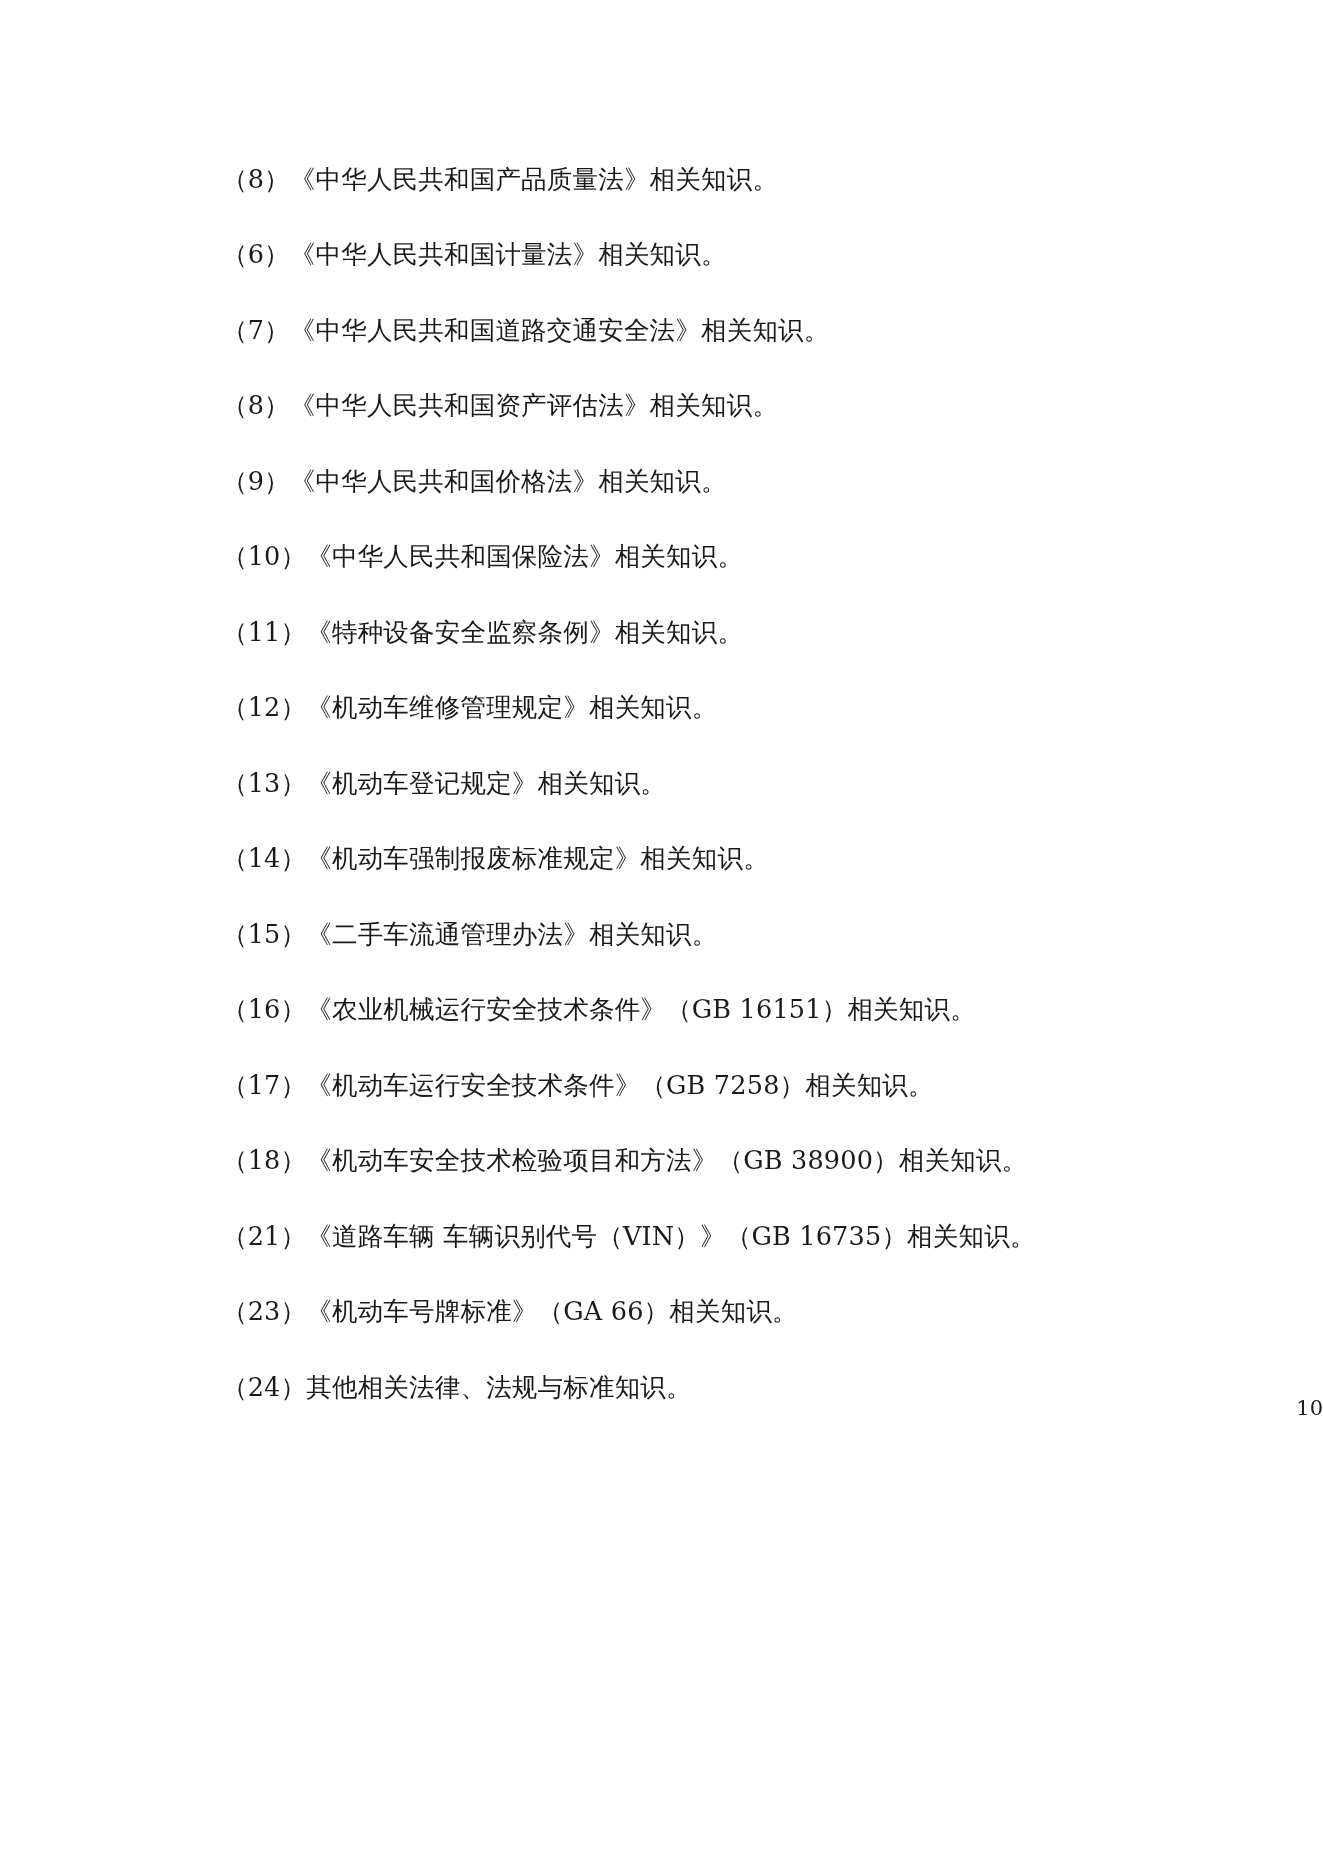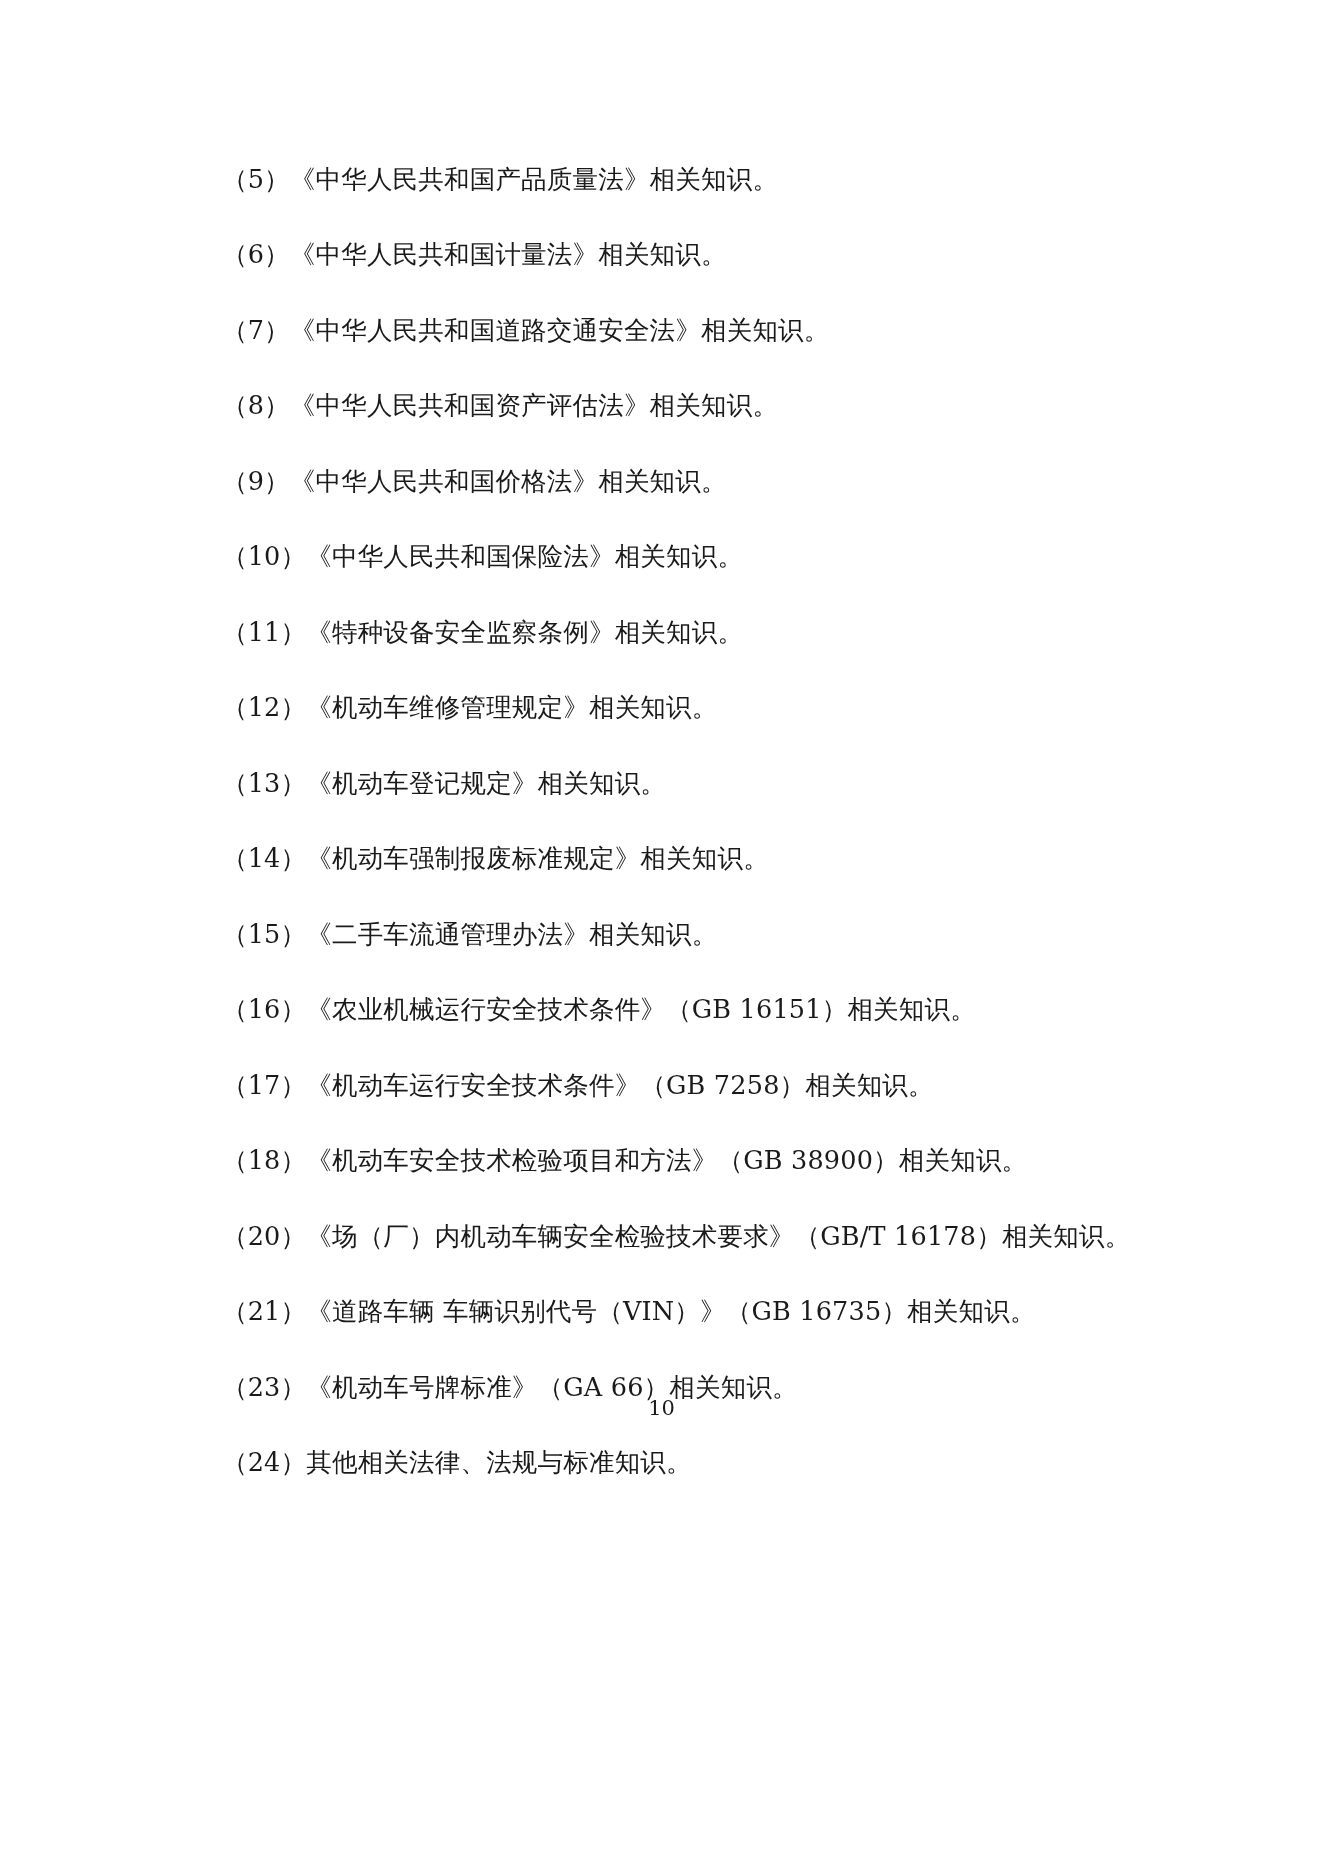--- a/index.html
+++ b/index.html
@@ -31,47 +31,46 @@
     line-height: 50px;
     letter-spacing: 0.2px;
     white-space: nowrap;
     font-family: "DejaVu Serif", "Liberation Serif", serif;
   }
   .footer {
     position: absolute;
     left: 0;
     top: 1396px;
     width: 100%;
-    text-align: center;
+    text-align: right;
     font-size: 21px;
     font-family: "DejaVu Serif", "Liberation Serif", serif;
     color: #1a1a1a;
   }
 </style>
 </head>
 <body>
 
 <div class="page">
 
   <div class="content">
-    <p class="para">（5）《中华人民共和国产品质量法》相关知识。</p>
+    <p class="para">（8）《中华人民共和国产品质量法》相关知识。</p>
     <p class="para">（6）《中华人民共和国计量法》相关知识。</p>
     <p class="para">（7）《中华人民共和国道路交通安全法》相关知识。</p>
     <p class="para">（8）《中华人民共和国资产评估法》相关知识。</p>
     <p class="para">（9）《中华人民共和国价格法》相关知识。</p>
     <p class="para">（10）《中华人民共和国保险法》相关知识。</p>
     <p class="para">（11）《特种设备安全监察条例》相关知识。</p>
     <p class="para">（12）《机动车维修管理规定》相关知识。</p>
     <p class="para">（13）《机动车登记规定》相关知识。</p>
     <p class="para">（14）《机动车强制报废标准规定》相关知识。</p>
     <p class="para">（15）《二手车流通管理办法》相关知识。</p>
     <p class="para">（16）《农业机械运行安全技术条件》（GB 16151）相关知识。</p>
     <p class="para">（17）《机动车运行安全技术条件》（GB 7258）相关知识。</p>
     <p class="para">（18）《机动车安全技术检验项目和方法》（GB 38900）相关知识。</p>
-    <p class="para">（20）《场（厂）内机动车辆安全检验技术要求》（GB/T 16178）相关知识。</p>
     <p class="para">（21）《道路车辆 车辆识别代号（VIN）》（GB 16735）相关知识。</p>
     <p class="para">（23）《机动车号牌标准》（GA 66）相关知识。</p>
     <p class="para">（24）其他相关法律、法规与标准知识。</p>
   </div>
 
   <div class="footer">10</div>
 
 </div>
 
 </body></html>

